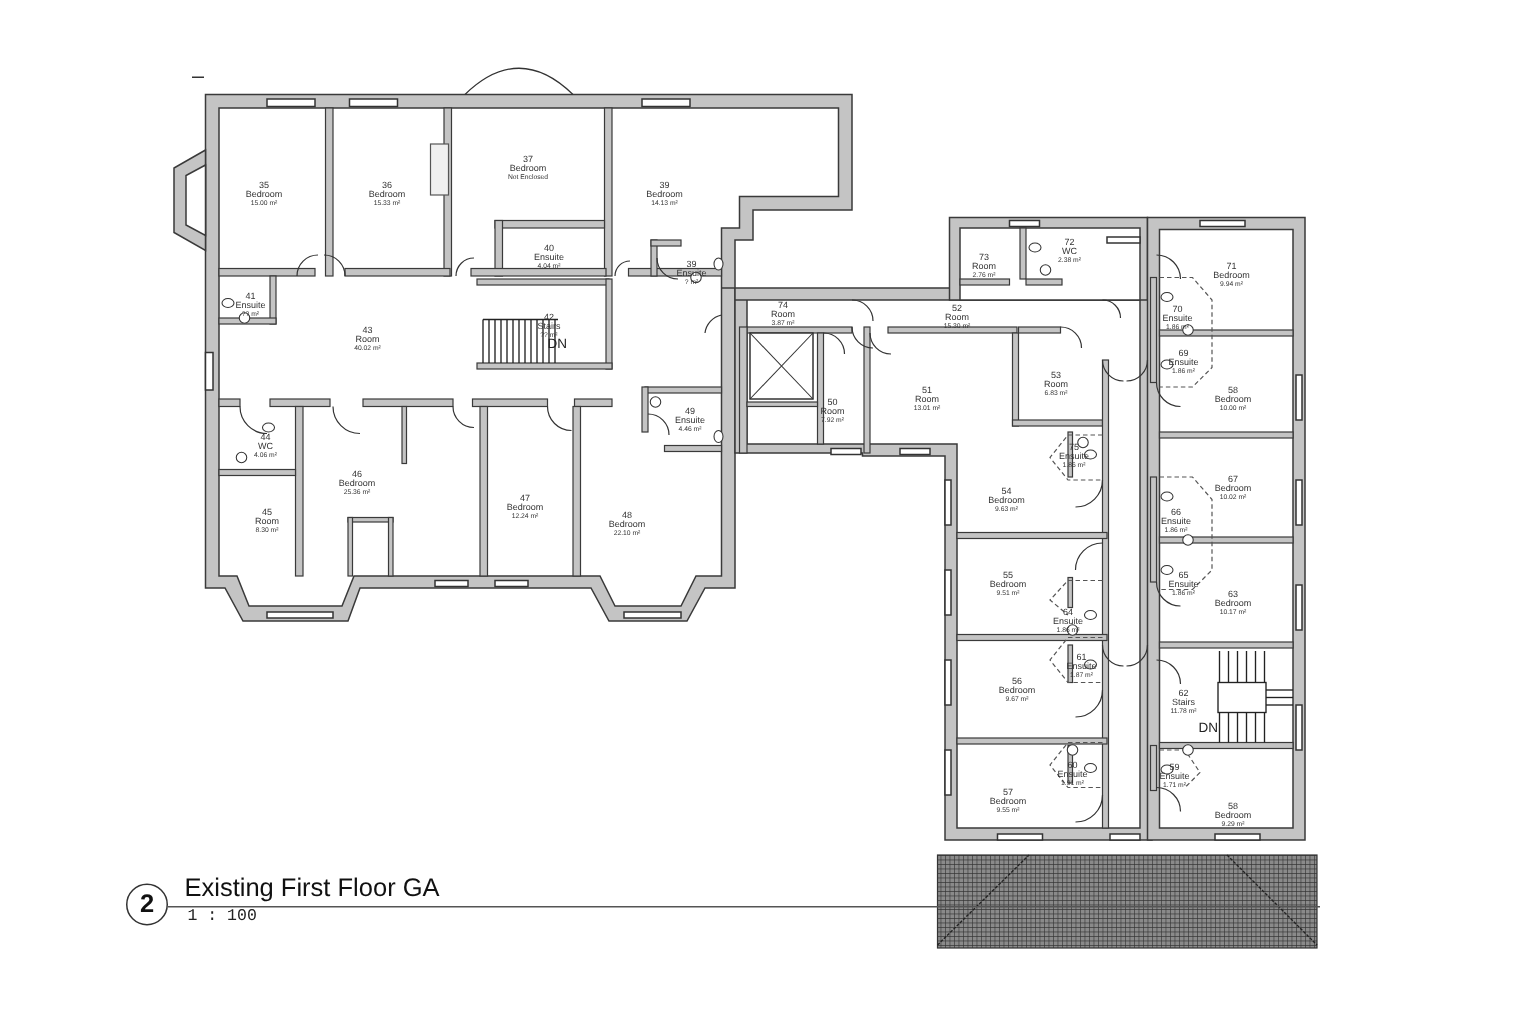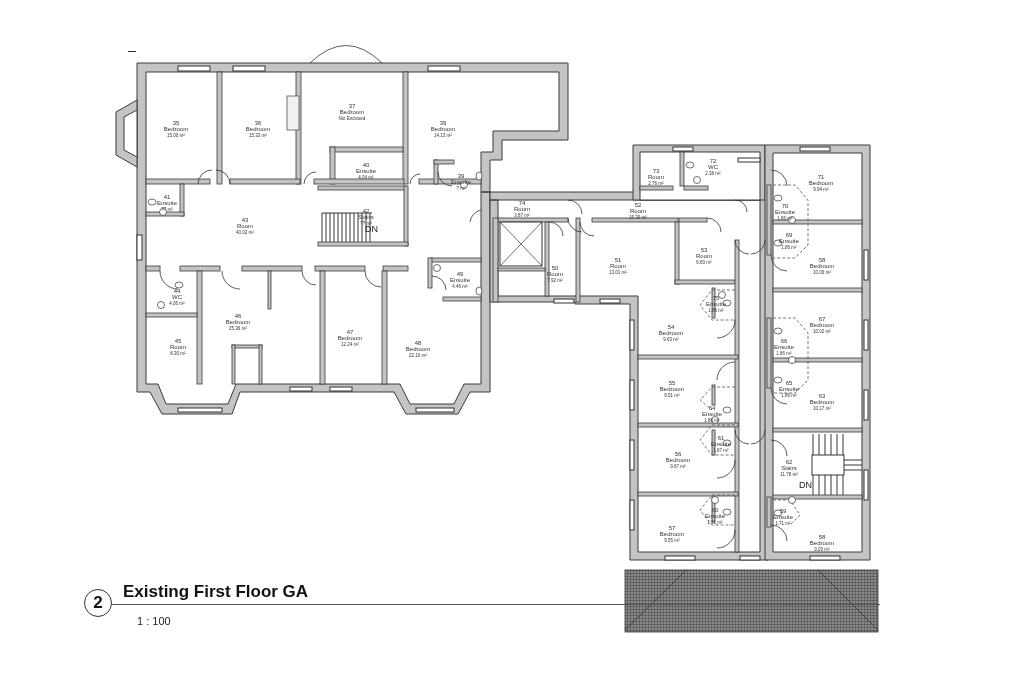--- a/index.html
+++ b/index.html
@@ -11,22 +11,22 @@
   .door{fill:none;stroke:#333;stroke-width:0.8;}
   .lbl{font-family:"Liberation Sans",sans-serif;fill:#333;text-anchor:middle;}
   .lbl .n{font-size:6px;}
   .lbl .t{font-size:6px;}
   .lbl .a{font-size:4.5px;}
   .stairs line{stroke:#222;stroke-width:0.9;}
   .dn{font-family:"Liberation Sans",sans-serif;font-size:9px;fill:#222;}
   .title-block{position:absolute;left:84px;top:582px;}
   .circle{position:absolute;left:0;top:7px;width:26px;height:26px;border:1.2px solid #333;border-radius:50%;
           font-family:"Liberation Sans",sans-serif;font-weight:bold;font-size:17px;line-height:26px;text-align:center;color:#111;}
-  .title{position:absolute;left:39px;top:0;font-family:"Liberation Sans",sans-serif;font-weight:bold;font-size:17px;color:#111;white-space:nowrap;}
-  .scale{position:absolute;left:41px;top:33px;font-family:Liberation Sans, sans-serif;font-size:11px;color:#222;white-space:nowrap;margin-left:12px;}
+  .title{position:absolute;left:39px;top:0;font-family:"Liberation Sans",sans-serif;font-weight:normal;font-size:17px;color:#111;white-space:nowrap;}
+  .scale{position:absolute;left:41px;top:23px;font-family:Liberation Mono, monospace;font-size:11px;color:#222;white-space:nowrap;}
   .rule{position:absolute;left:112px;top:604px;width:768px;height:1px;background:#555;}
   .dash{position:absolute;left:128px;top:51px;width:8px;height:1px;background:#333;}
 </style>
 </head>
 <body>
 
 <div class="dash"></div>
 
 <svg id="plan" viewBox="0 0 1024 683">
 

